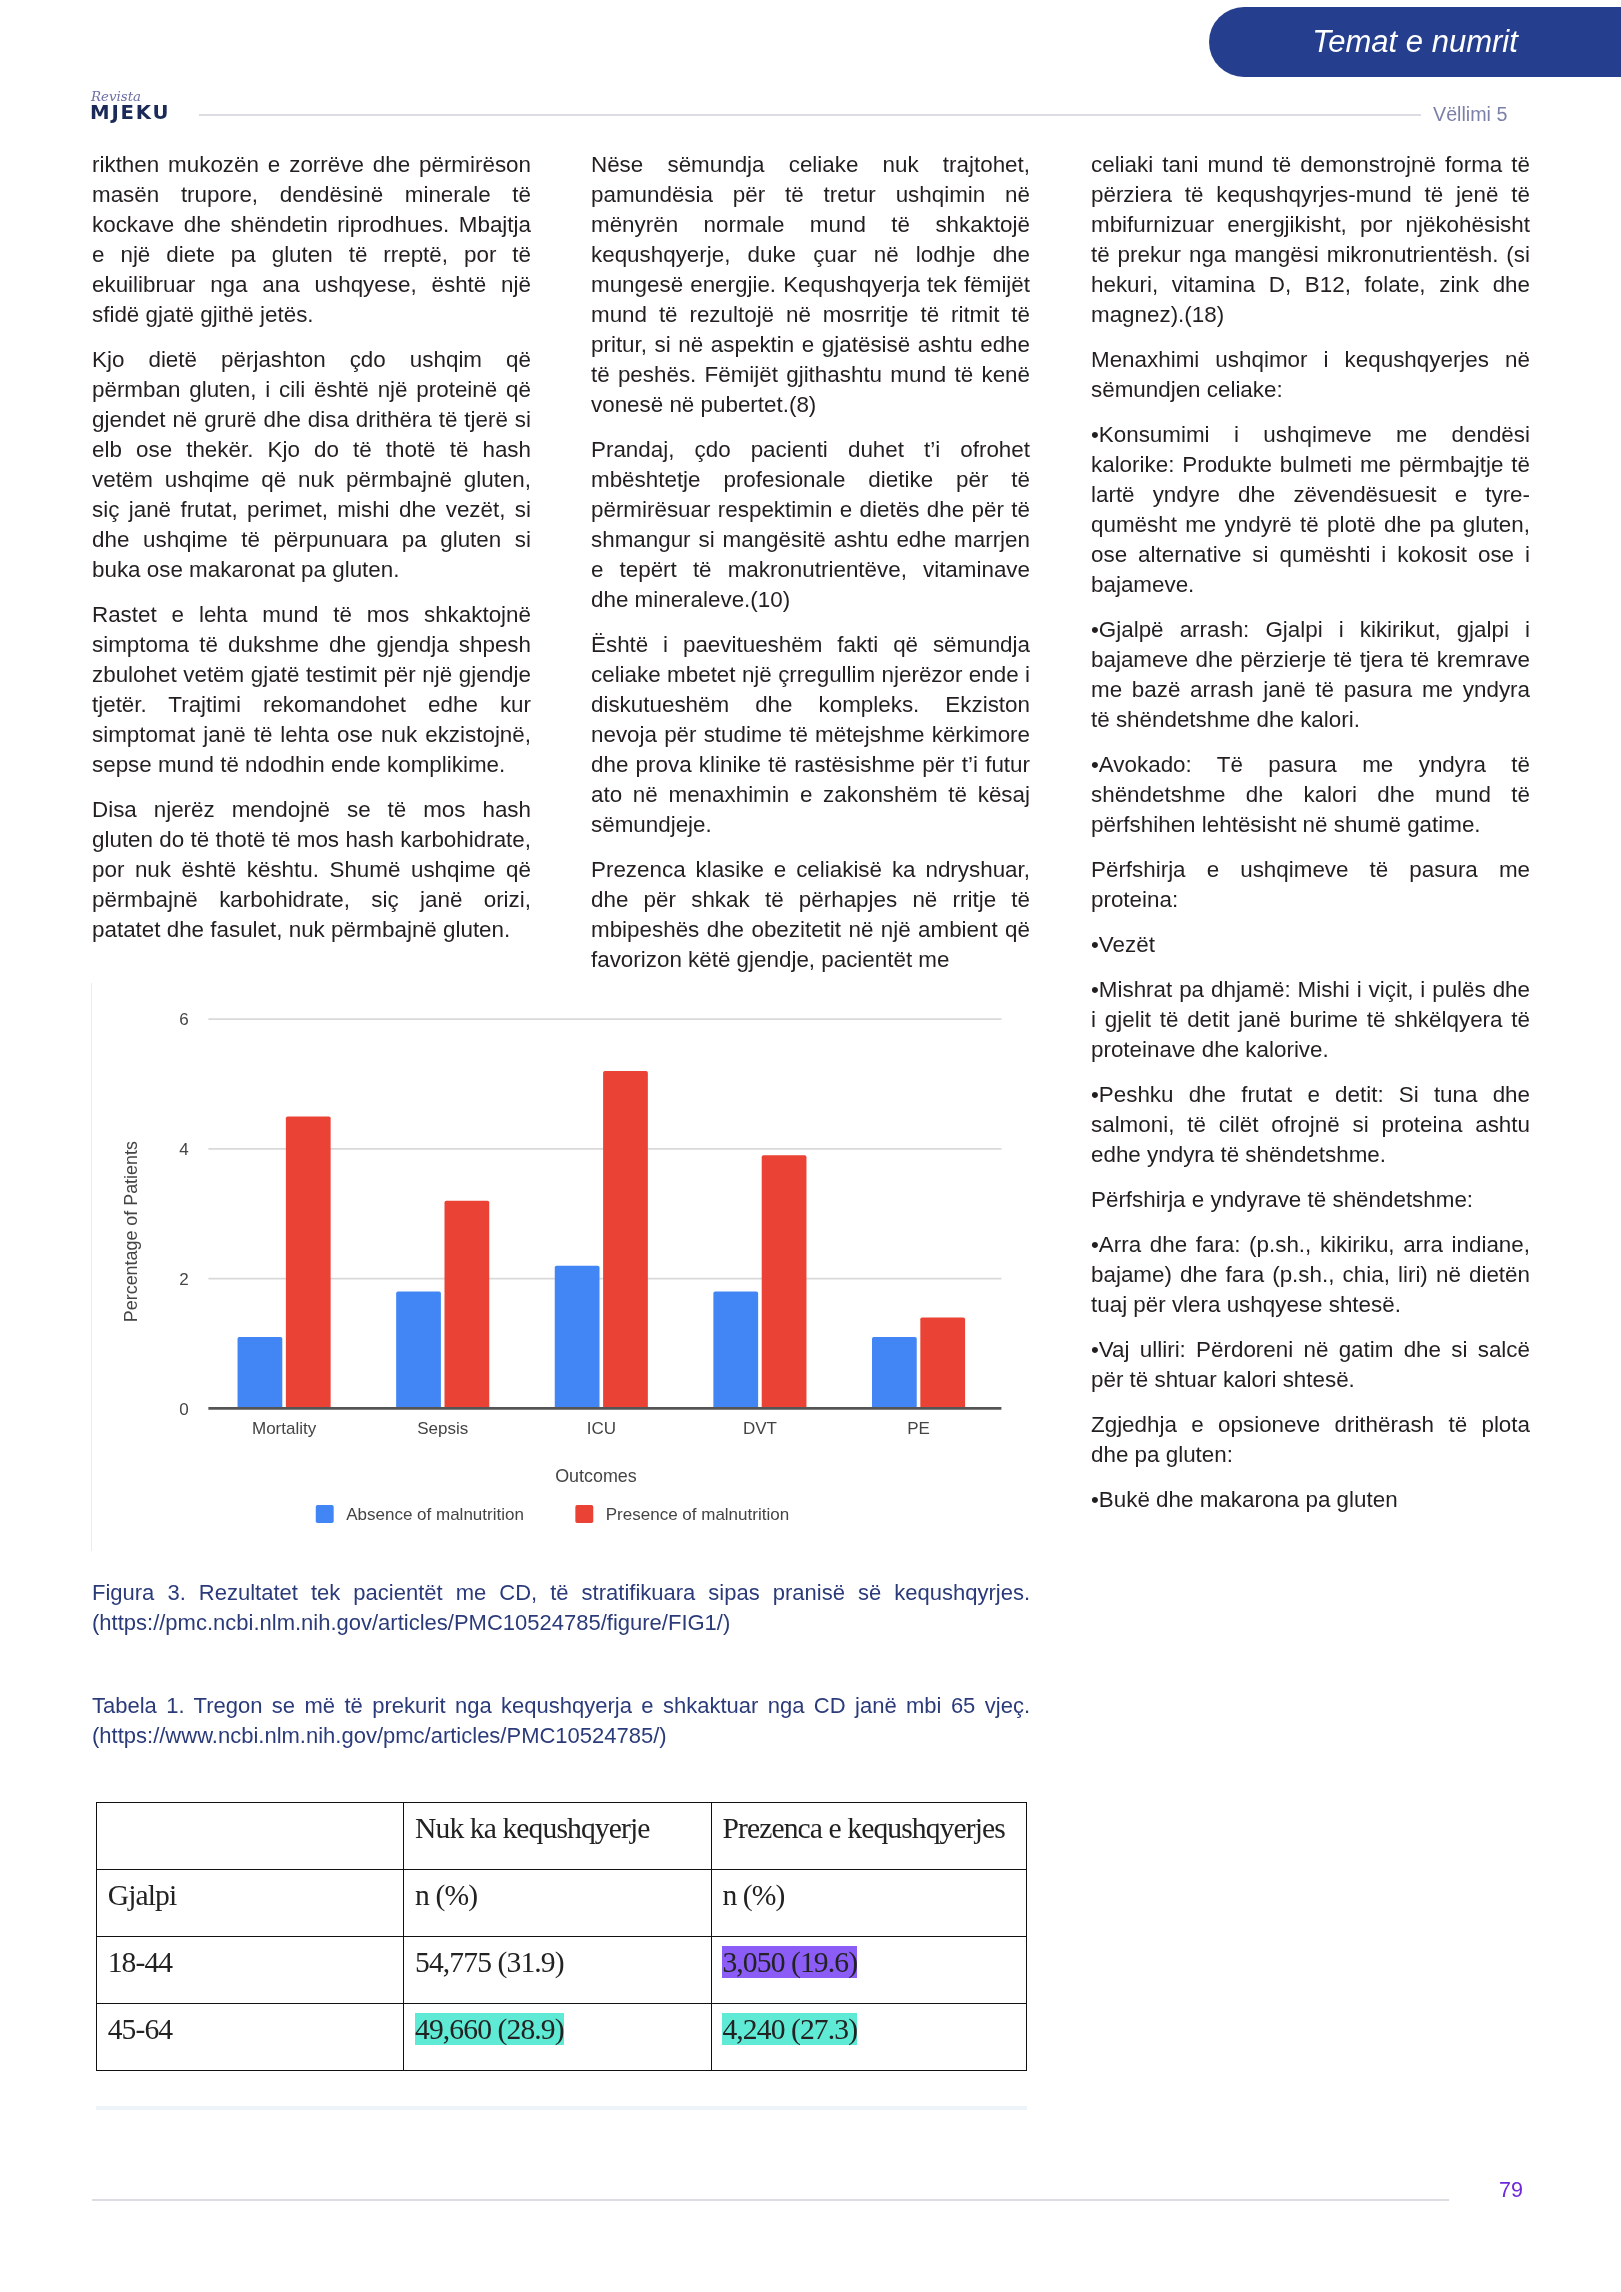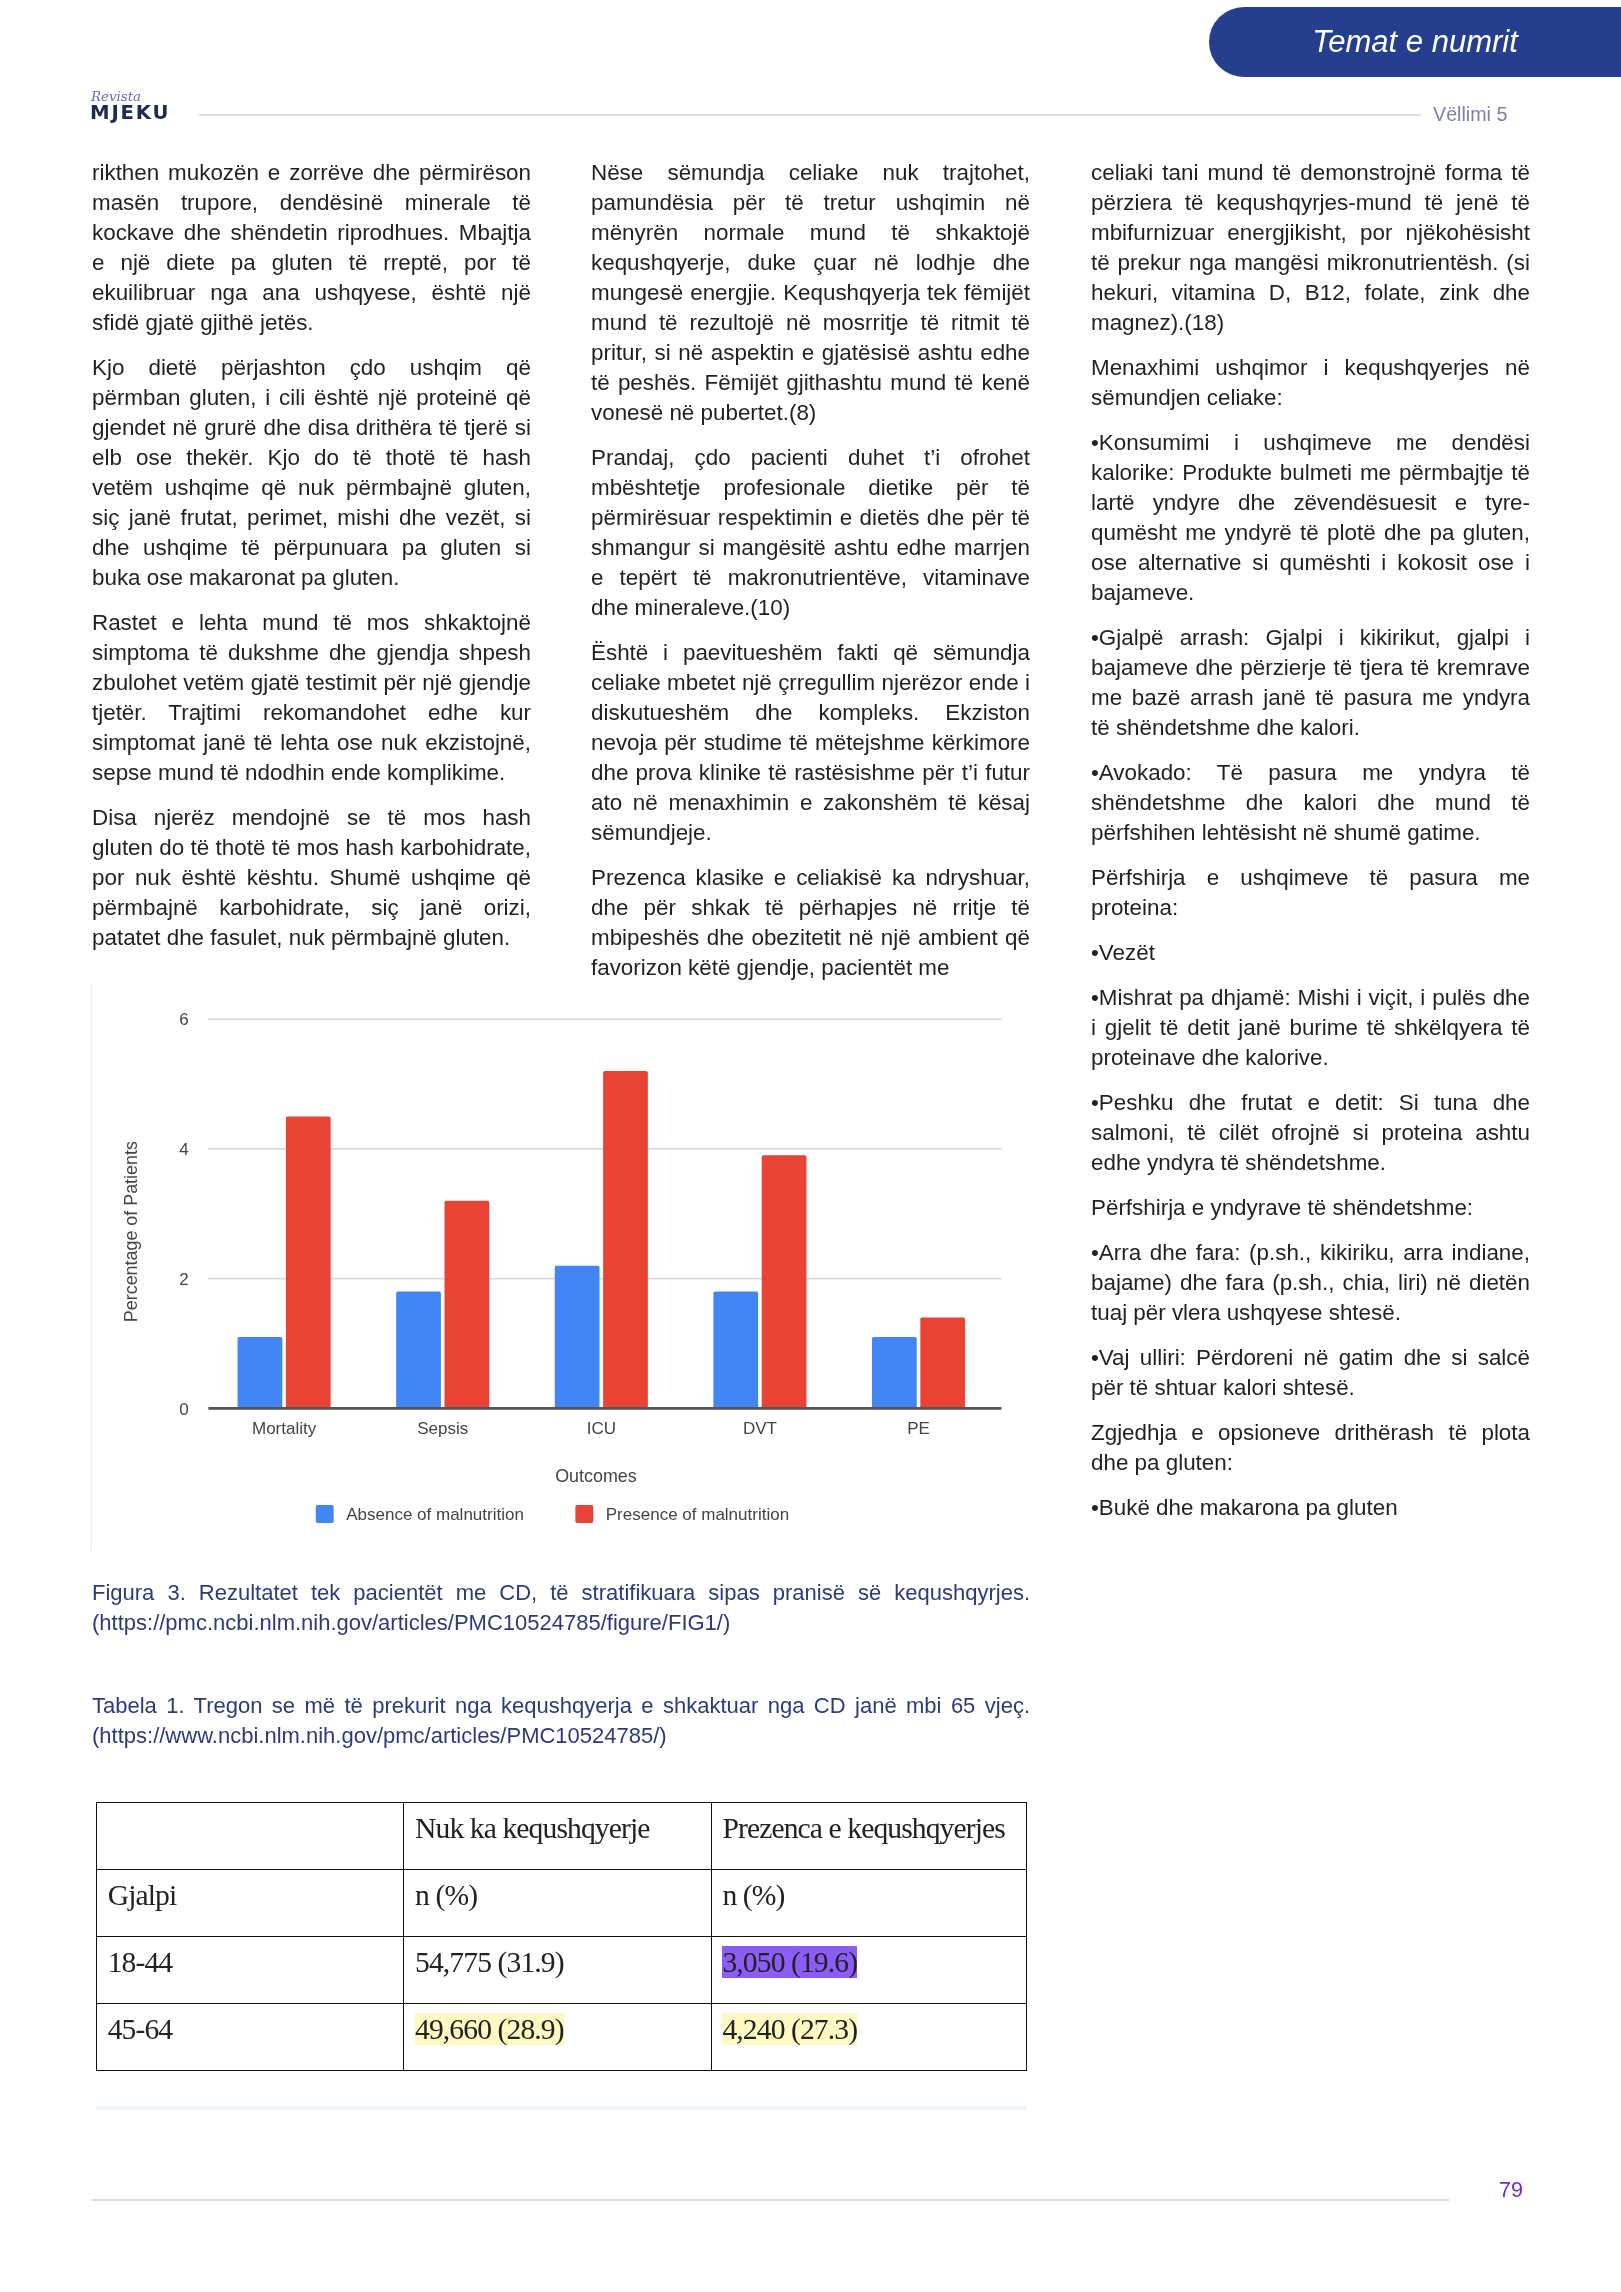--- a/index.html
+++ b/index.html
@@ -11,42 +11,42 @@
                color: #ffffff; font-family: "Liberation Sans", sans-serif; font-size: 31px; font-style: italic; }
   .logo-small { position: absolute; left: 91px; top: 89px; font-family: "DejaVu Serif", serif; font-style: italic;
                 font-size: 13.4px; color: #6d6fa6; }
   .logo-big { position: absolute; left: 90px; top: 101px; font-family: "DejaVu Sans", sans-serif; font-weight: bold;
               font-size: 19.7px; letter-spacing: 1.8px; color: #1c2a57; }
   .rule-top { position: absolute; left: 199px; top: 114px; width: 1222px; height: 1.8px; background: #dcdde3; }
   .volume { position: absolute; left: 1433px; top: 103px; font-family: "Liberation Sans", sans-serif; font-size: 19.7px; color: #7c80a8; }
 
   .col { position: absolute; top: 150px; width: 439px; font-family: "Liberation Sans", sans-serif; font-size: 22.4px;
          line-height: 30px; color: #231f20; }
-  .col p { margin: 8px 0 15px 0; text-align: justify; }
+  .col p { margin: 0 0 15px 0; text-align: justify; }
   .col1 { left: 92px; }
   .col2 { left: 591px; }
   .col3 { left: 1091px; }
 
   .chart-wrap { position: absolute; left: 91px; top: 983px; width: 913px; height: 568px; background: #ffffff;
                 border-left: 0.9px solid #e6eef5; }
   .chart-wrap svg { position: absolute; left: 0; top: 0; }
 
   .caption { position: absolute; left: 92px; width: 938px; font-family: "Liberation Sans", sans-serif; font-size: 22px;
              line-height: 29.6px; color: #2b3b7a; text-align: justify; }
   .fig-caption { top: 1578px; }
   .tab-caption { top: 1691px; }
 
   table.data { position: absolute; left: 96px; top: 1802px; width: 931px; border-collapse: collapse;
                font-family: "Liberation Serif", serif; font-size: 29.6px; color: #222; }
   table.data td { border: 1.8px solid #111; height: 57px; padding: 0 10.7px; vertical-align: top; padding-top: 9px;
                   letter-spacing: -0.9px; }
   table.data td.c0 { width: 285px; }
   table.data td.c1 { width: 285px; }
   .hl-grey { background: #8b5cf6; }
-  .hl-green { background: #fef9c3; }
+  .hl-green { background: #5eead4; }
   .table-under { position: absolute; left: 96px; top: 2106px; width: 931px; height: 3.6px; background: #eef5fa; }
 
   .rule-bottom { position: absolute; left: 92px; top: 2199px; width: 1357px; height: 1.8px; background: #dcdde3; }
   .page-num { position: absolute; left: 1499px; top: 2178px; font-family: "Liberation Sans", sans-serif; font-size: 21.5px; color: #6d28d9; }
 </style>
 </head>
 <body>
 
 <div class="band">
   <div class="band-text">Temat e numrit</div>

